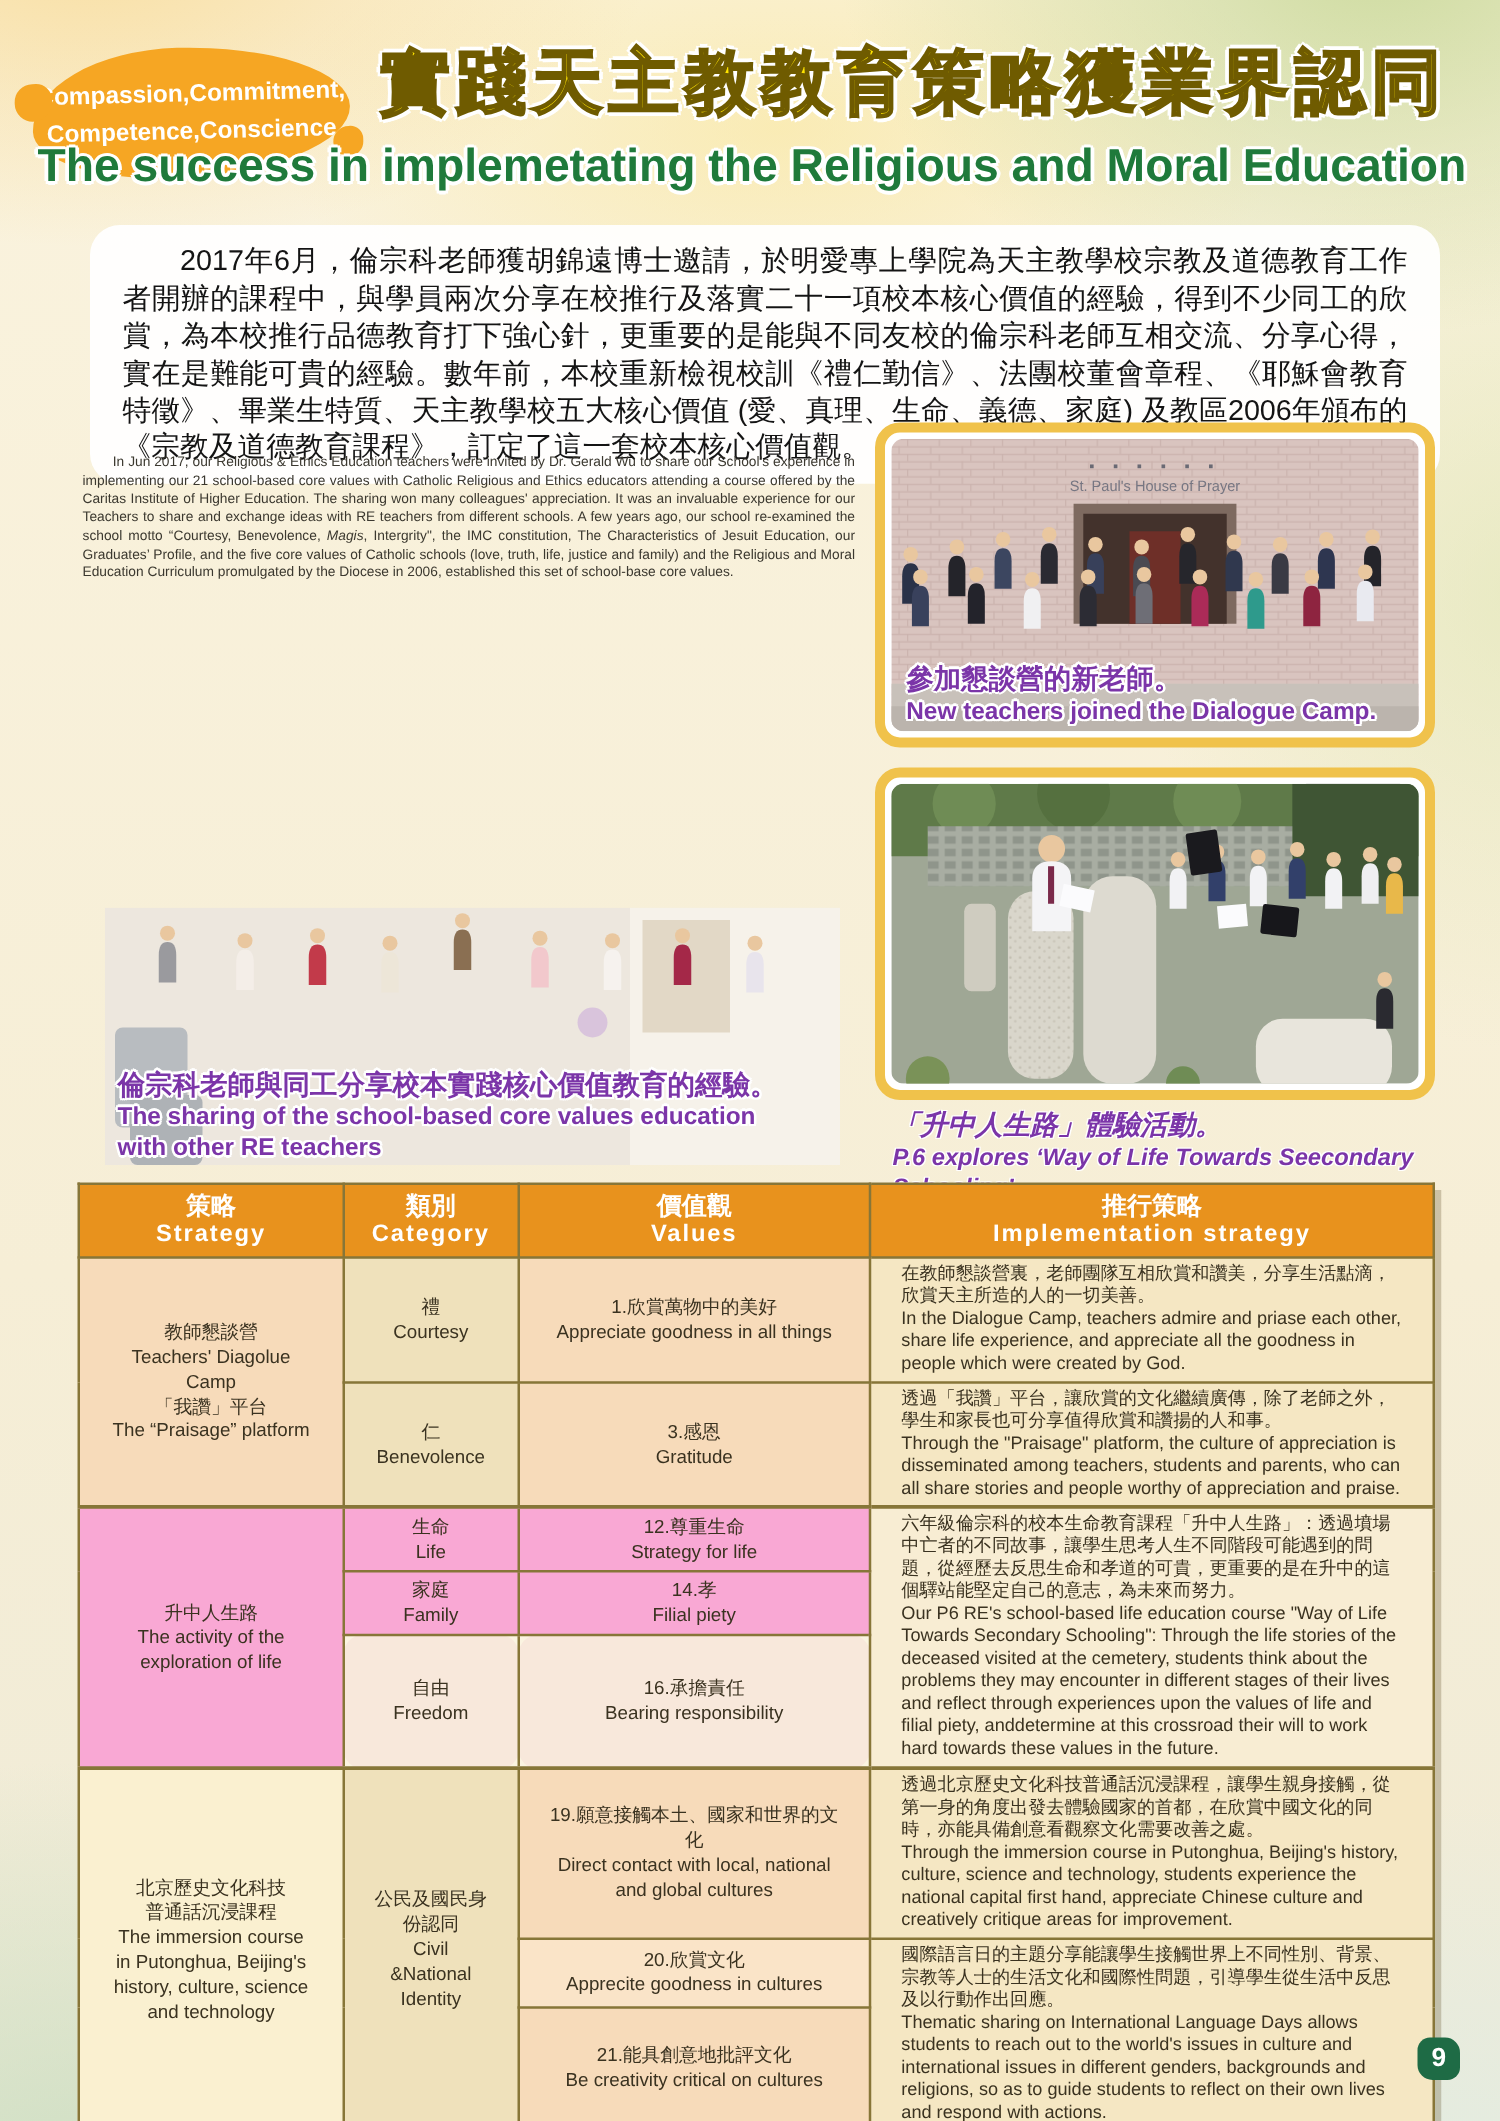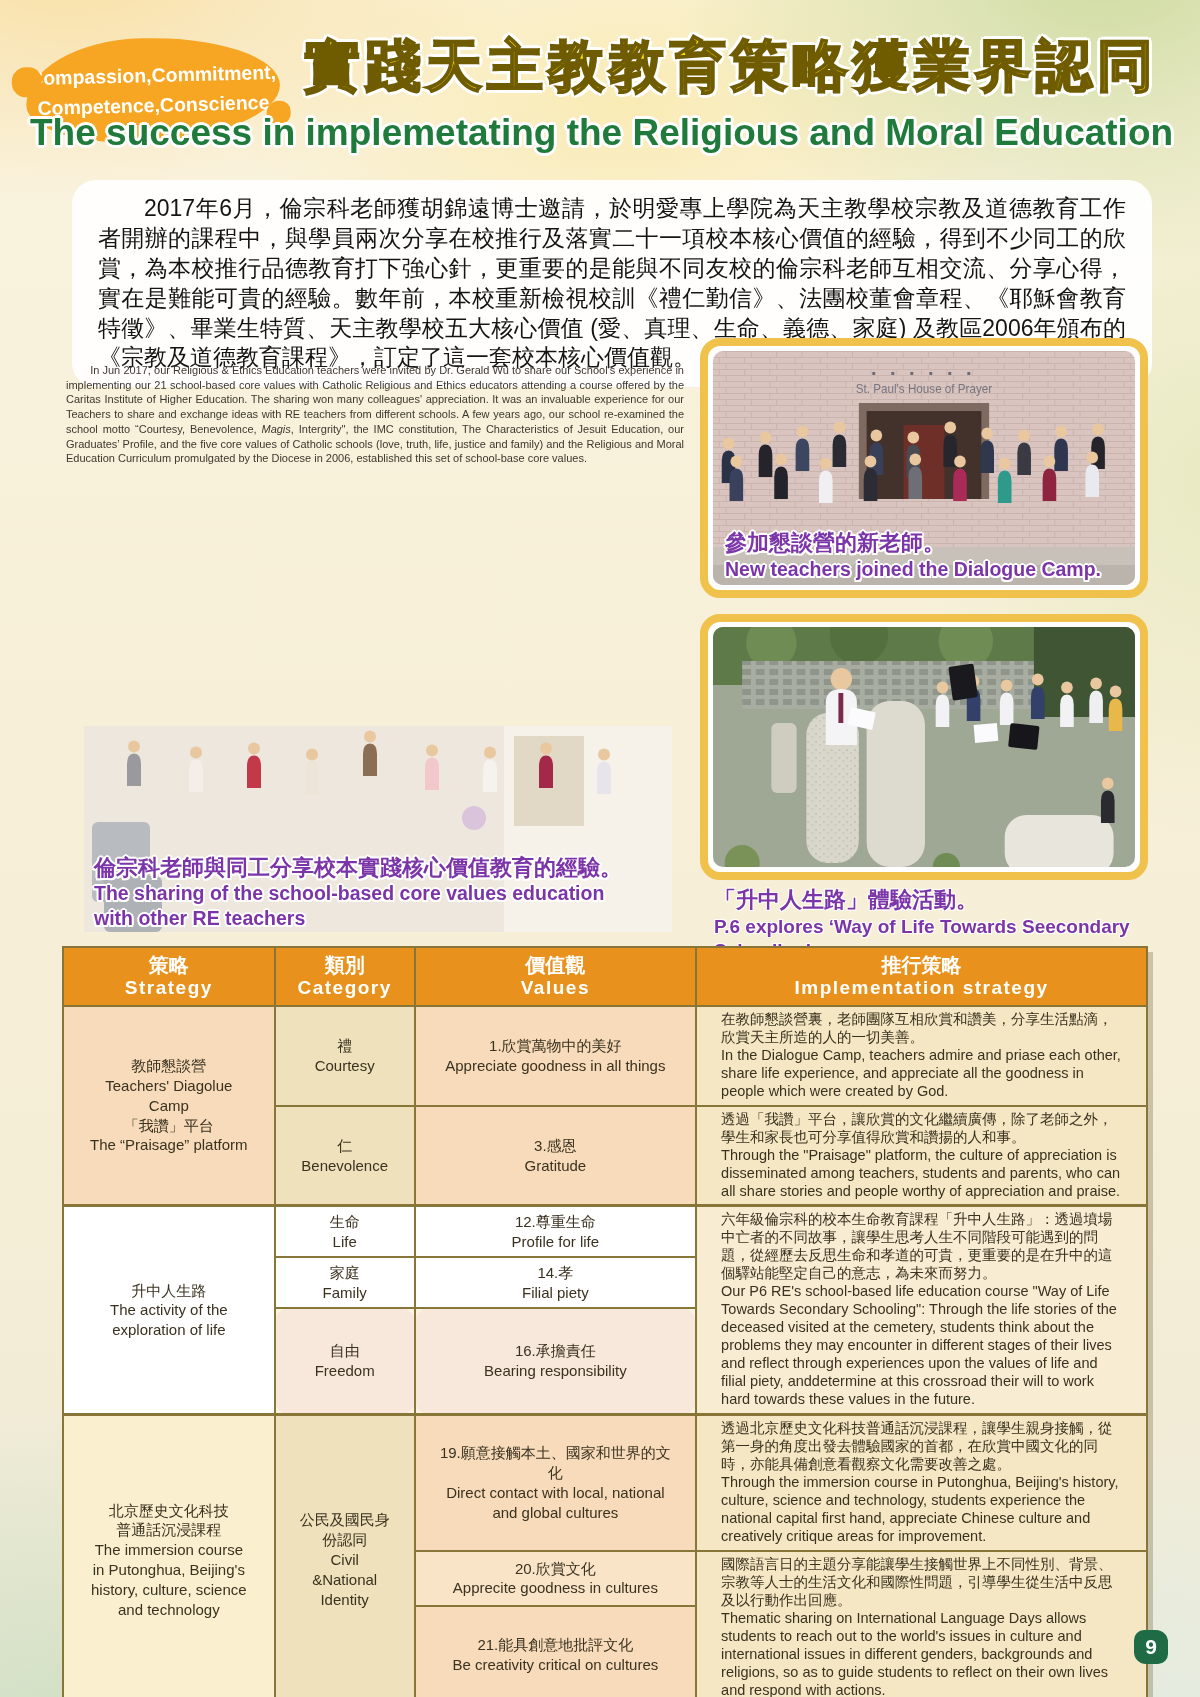--- a/index.html
+++ b/index.html
@@ -38,39 +38,39 @@
   .intro-en .magis{font-style:italic;}
   
   .frame{position:absolute;background:#fff;border:8px solid #F0C24B;border-radius:20px;padding:5px;box-sizing:border-box;}
   .frame .ph{width:100%;height:100%;border-radius:10px;overflow:hidden;position:relative;}
   .ph svg{display:block;width:100%;height:100%;}
   .photo-left{position:absolute;left:84px;top:726px;width:588px;height:206px;overflow:hidden;}
   .cap{position:absolute;font-weight:bold;color:#7B35A8;
     text-shadow:-1.5px -1.5px 0 #fff,1.5px -1.5px 0 #fff,-1.5px 1.5px 0 #fff,1.5px 1.5px 0 #fff,0 -2px 0 #fff,0 2px 0 #fff,-2px 0 0 #fff,2px 0 0 #fff;}
   .cap .zh{font-size:22px;line-height:1.25;}
   .cap .en{font-size:19.5px;line-height:1.25;}
-  .cap-below{position:absolute;left:714px;top:886px;font-weight:bold;color:#7B35A8;}
+  .cap-below{position:absolute;left:714px;top:886px;font-weight:bold;color:#7B35A8;font-style:italic;}
   .cap-below .zh{font-size:22px;line-height:1.3;
     text-shadow:-1px -1px 0 #fff,1px -1px 0 #fff,-1px 1px 0 #fff,1px 1px 0 #fff;}
   .cap-below .en{font-size:19px;line-height:1.3;
     text-shadow:-1px -1px 0 #fff,1px -1px 0 #fff,-1px 1px 0 #fff,1px 1px 0 #fff;}
   
   table.core{position:absolute;left:62px;top:946px;width:1086px;border-collapse:collapse;
     box-shadow:5px 6px 0 rgba(80,60,20,.25);background:#FBF4E1;}
   table.core th,table.core td{border:2px solid #877638;padding:4px 24px;vertical-align:middle;}
   table.core th{background:#E8921D;color:#fff;padding:5px 4px;}
   .th-zh{font-size:20px;font-weight:bold;line-height:1.2;}
   .th-en{font-size:19px;font-weight:bold;letter-spacing:1.5px;line-height:1.2;}
   td.cc{text-align:center;font-size:15px;line-height:1.32;color:#3A3220;}
   td.impl{vertical-align:top;text-align:left;padding:6px 9px;color:#3A3220;}
   .impl-zh{font-size:14.5px;line-height:1.24;}
   .impl-en{font-size:14.5px;line-height:1.24;}
   tr.sec td{border-top:3px solid #877638;}
   .c-peach{background:#F7DBBA;} .c-tan{background:#EFE1BB;} .c-cream{background:#F5E7C3;}
-  .c-pale{background:#ffffff;margin-left:34px;} .c-pink{background:#F8E8DB;border-radius:15px;} .c-cream2{background:#F8EDD3;}
+  .c-pale{background:#f9a8d4;margin-left:34px;} .c-pink{background:#F8E8DB;border-radius:15px;} .c-cream2{background:#F8EDD3;}
   .c-paleyel{background:#FAF0D0;} .c-peach2{background:#FAE4C8;margin-left:48px;}
   
   .pageno{position:absolute;left:1134px;top:1630px;width:34px;height:34px;background:#1E6B45;
     border-radius:10px 12px 10px 12px;color:#fff;font-size:21px;font-weight:bold;
     display:flex;align-items:center;justify-content:center;}
 </style>
 </head>
 <body>
 
 <div class="page">
@@ -298,21 +298,21 @@
       <td rowspan="3" class="cc c-pale">
         <div>升中人生路</div>
         <div>The activity of the exploration of life</div>
       </td>
       <td class="cc c-pale">
         <div>生命</div>
         <div>Life</div>
       </td>
       <td class="cc c-pale">
         <div>12.尊重生命</div>
-        <div>Profile for life</div>
+        <div>Strategy for life</div>
       </td>
       <td rowspan="3" class="impl c-cream2">
         <div class="impl-zh">六年級倫宗科的校本生命教育課程「升中人生路」：透過墳場中亡者的不同故事，讓學生思考人生不同階段可能遇到的問題，從經歷去反思生命和孝道的可貴，更重要的是在升中的這個驛站能堅定自己的意志，為未來而努力。</div>
         <div class="impl-en">Our P6 RE's school-based life education course "Way of Life Towards Secondary Schooling": Through the life stories of the deceased visited at the cemetery, students think about the problems they may encounter in different stages of their lives and reflect through experiences upon the values of life and filial piety, anddetermine at this crossroad their will to work hard towards these values in the future.</div>
       </td>
     </tr>
     <tr style="height:50px">
       <td class="cc c-pale">
         <div>家庭</div>
         <div>Family</div>

